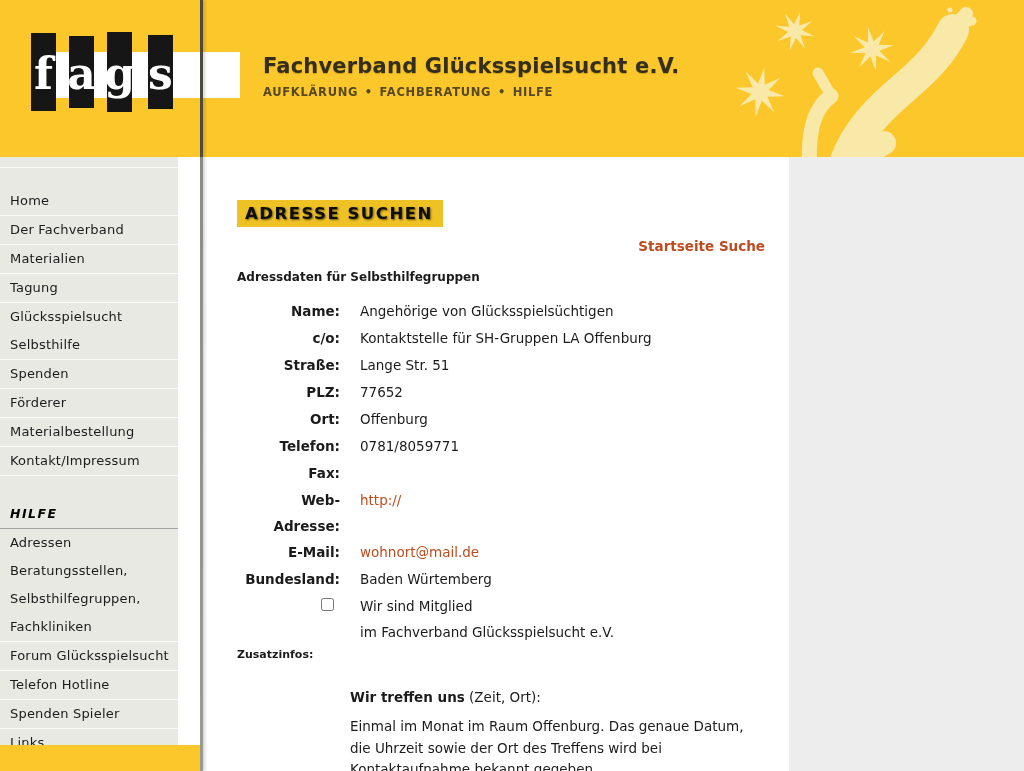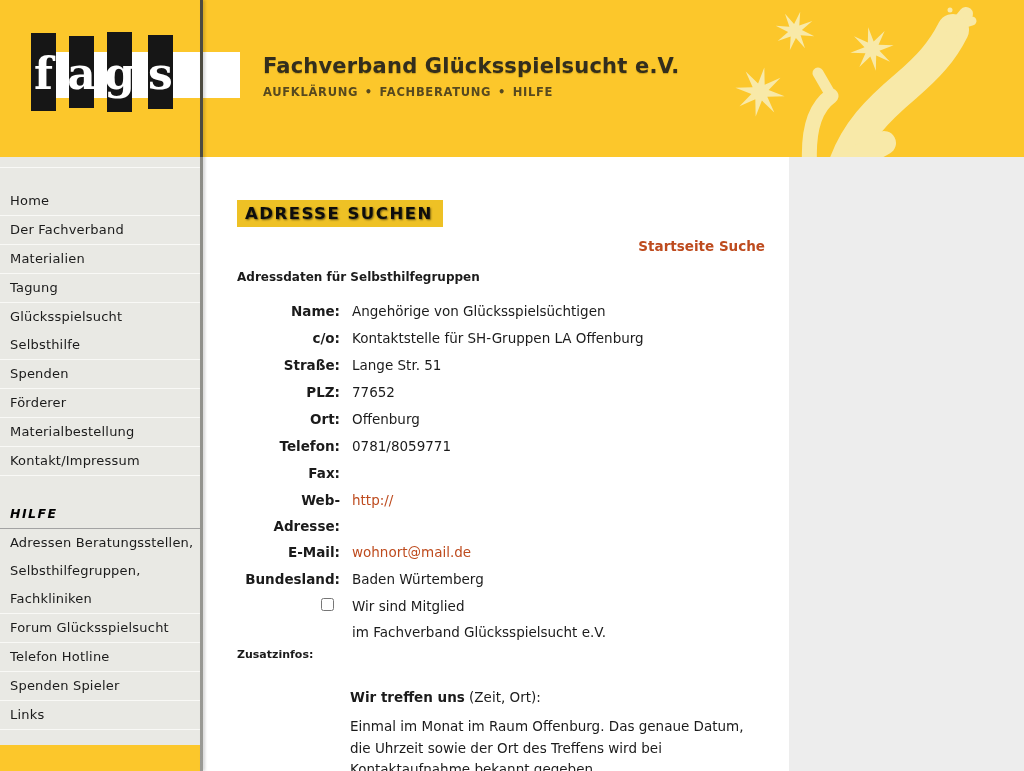--- a/index.html
+++ b/index.html
@@ -51,21 +51,21 @@
     color:var(--subtitle-olive);letter-spacing:0.7px;word-spacing:2px;
   }
   
   .vline{
     position:absolute;left:200px;top:0;width:3px;height:771px;z-index:5;
     background:linear-gradient(#4d4b40 0px,#4d4b40 157px,#8c8c86 157px,#9a9a95 771px);
     box-shadow:2px 0 3px rgba(0,0,0,0.18);
   }
   
   .sidebar{
-    position:absolute;left:0;top:157px;width:200px;height:588px;
+    position:absolute;left:0;top:157px;width:178px;height:588px;
     background:var(--sidebar-gray);
   }
   .sidebar-footer{position:absolute;left:0;top:745px;width:200px;height:26px;background:var(--header-yellow);}
   nav.menu{margin-top:10px;border-top:1px solid #F9F9F6;padding-top:19px;}
   .menu ul{list-style:none;margin:0;padding:0;}
   .menu li{
     line-height:28px;border-bottom:1px solid #F9F9F6;
     padding-left:10px;padding-right:6px;font-size:13px;letter-spacing:0.2px;
     color:var(--text-dark);cursor:pointer;
   }
@@ -85,21 +85,21 @@
     display:inline-block;margin:43px 0 0 0;
     background:var(--highlight-yellow);color:#0d0d0d;
     font-size:16.5px;font-weight:bold;letter-spacing:1.5px;
     padding:4px 10px 4px 8px;
     text-shadow:1px 1px 2px rgba(0,0,0,0.55);
   }
   .back-link-row{text-align:right;margin-top:9px;font-weight:bold;}
   .back-link{color:var(--link-orange);font-size:13.5px;cursor:pointer;}
   .section-title{margin-top:15px;font-size:12px;font-weight:bold;}
   .fields{
-    display:grid;grid-template-columns:103px 1fr;column-gap:12px;
+    display:grid;grid-template-columns:103px 1fr;column-gap:20px;
     margin-top:14px;font-size:13.5px;align-items:start;
   }
   .fields .lbl{
     font-weight:bold;text-align:right;line-height:26px;min-height:27px;white-space:pre-line;
   }
   .fields .val{line-height:26px;min-height:27px;}
   .fields .val.link{color:var(--link-orange);cursor:pointer;}
   .cb-cell{display:flex;justify-content:flex-end;padding:5px 6px 0 0;min-height:27px;}
   .cb-cell input{width:13px;height:13px;margin:0;accent-color:#777;}
   .zusatz{font-size:11px;font-weight:bold;margin-top:3px;}

